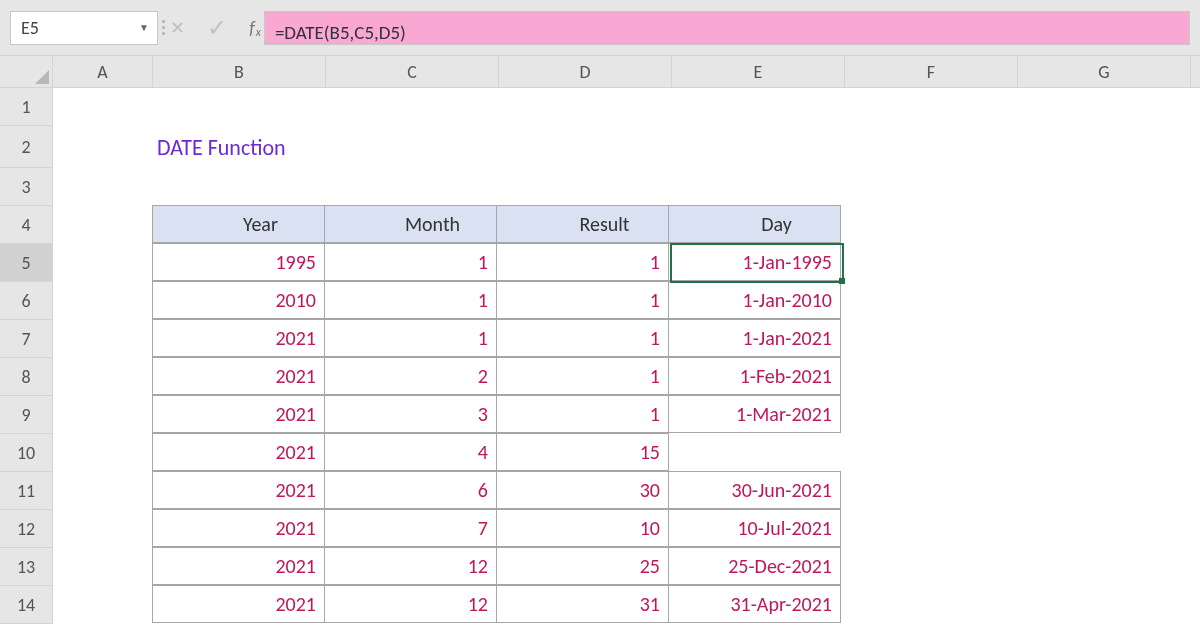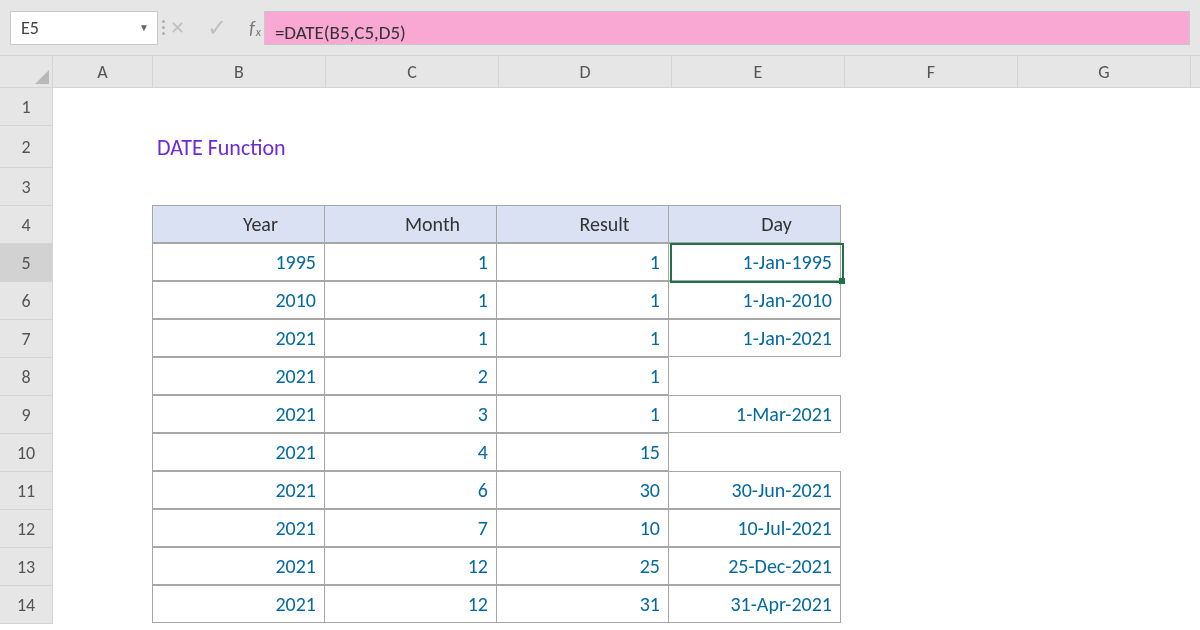--- a/index.html
+++ b/index.html
@@ -172,21 +172,21 @@
     font-size:20px;
     color:#333;
   }
   .tbl-cell{
     border:1px solid #a6a6a6;
     display:flex;
     align-items:center;
     justify-content:flex-end;
     padding-right:8px;
     font-size:20px;
-    color:#0369a1;
+    color:#be185d;
     background:#fff;
   }
   
   .tbl-header, .tbl-cell{
     margin-left:-1px;
     margin-top:-1px;
   }
   
   .selection-box{
     position:absolute;
@@ -294,20 +294,21 @@
       <div class="cell cB tbl-cell">2021</div>
       <div class="cell cC tbl-cell">1</div>
       <div class="cell cD tbl-cell">1</div>
       <div class="cell cE tbl-cell">1-Jan-2021</div>
     </div>
     <div class="row">
       <div class="cell cA"></div>
       <div class="cell cB tbl-cell">2021</div>
       <div class="cell cC tbl-cell">2</div>
       <div class="cell cD tbl-cell">1</div>
+      <div class="cell cE tbl-cell">1-Feb-2021</div>
     </div>
     <div class="row">
       <div class="cell cA"></div>
       <div class="cell cB tbl-cell">2021</div>
       <div class="cell cC tbl-cell">3</div>
       <div class="cell cD tbl-cell">1</div>
       <div class="cell cE tbl-cell">1-Mar-2021</div>
     </div>
     <div class="row">
       <div class="cell cA"></div>

